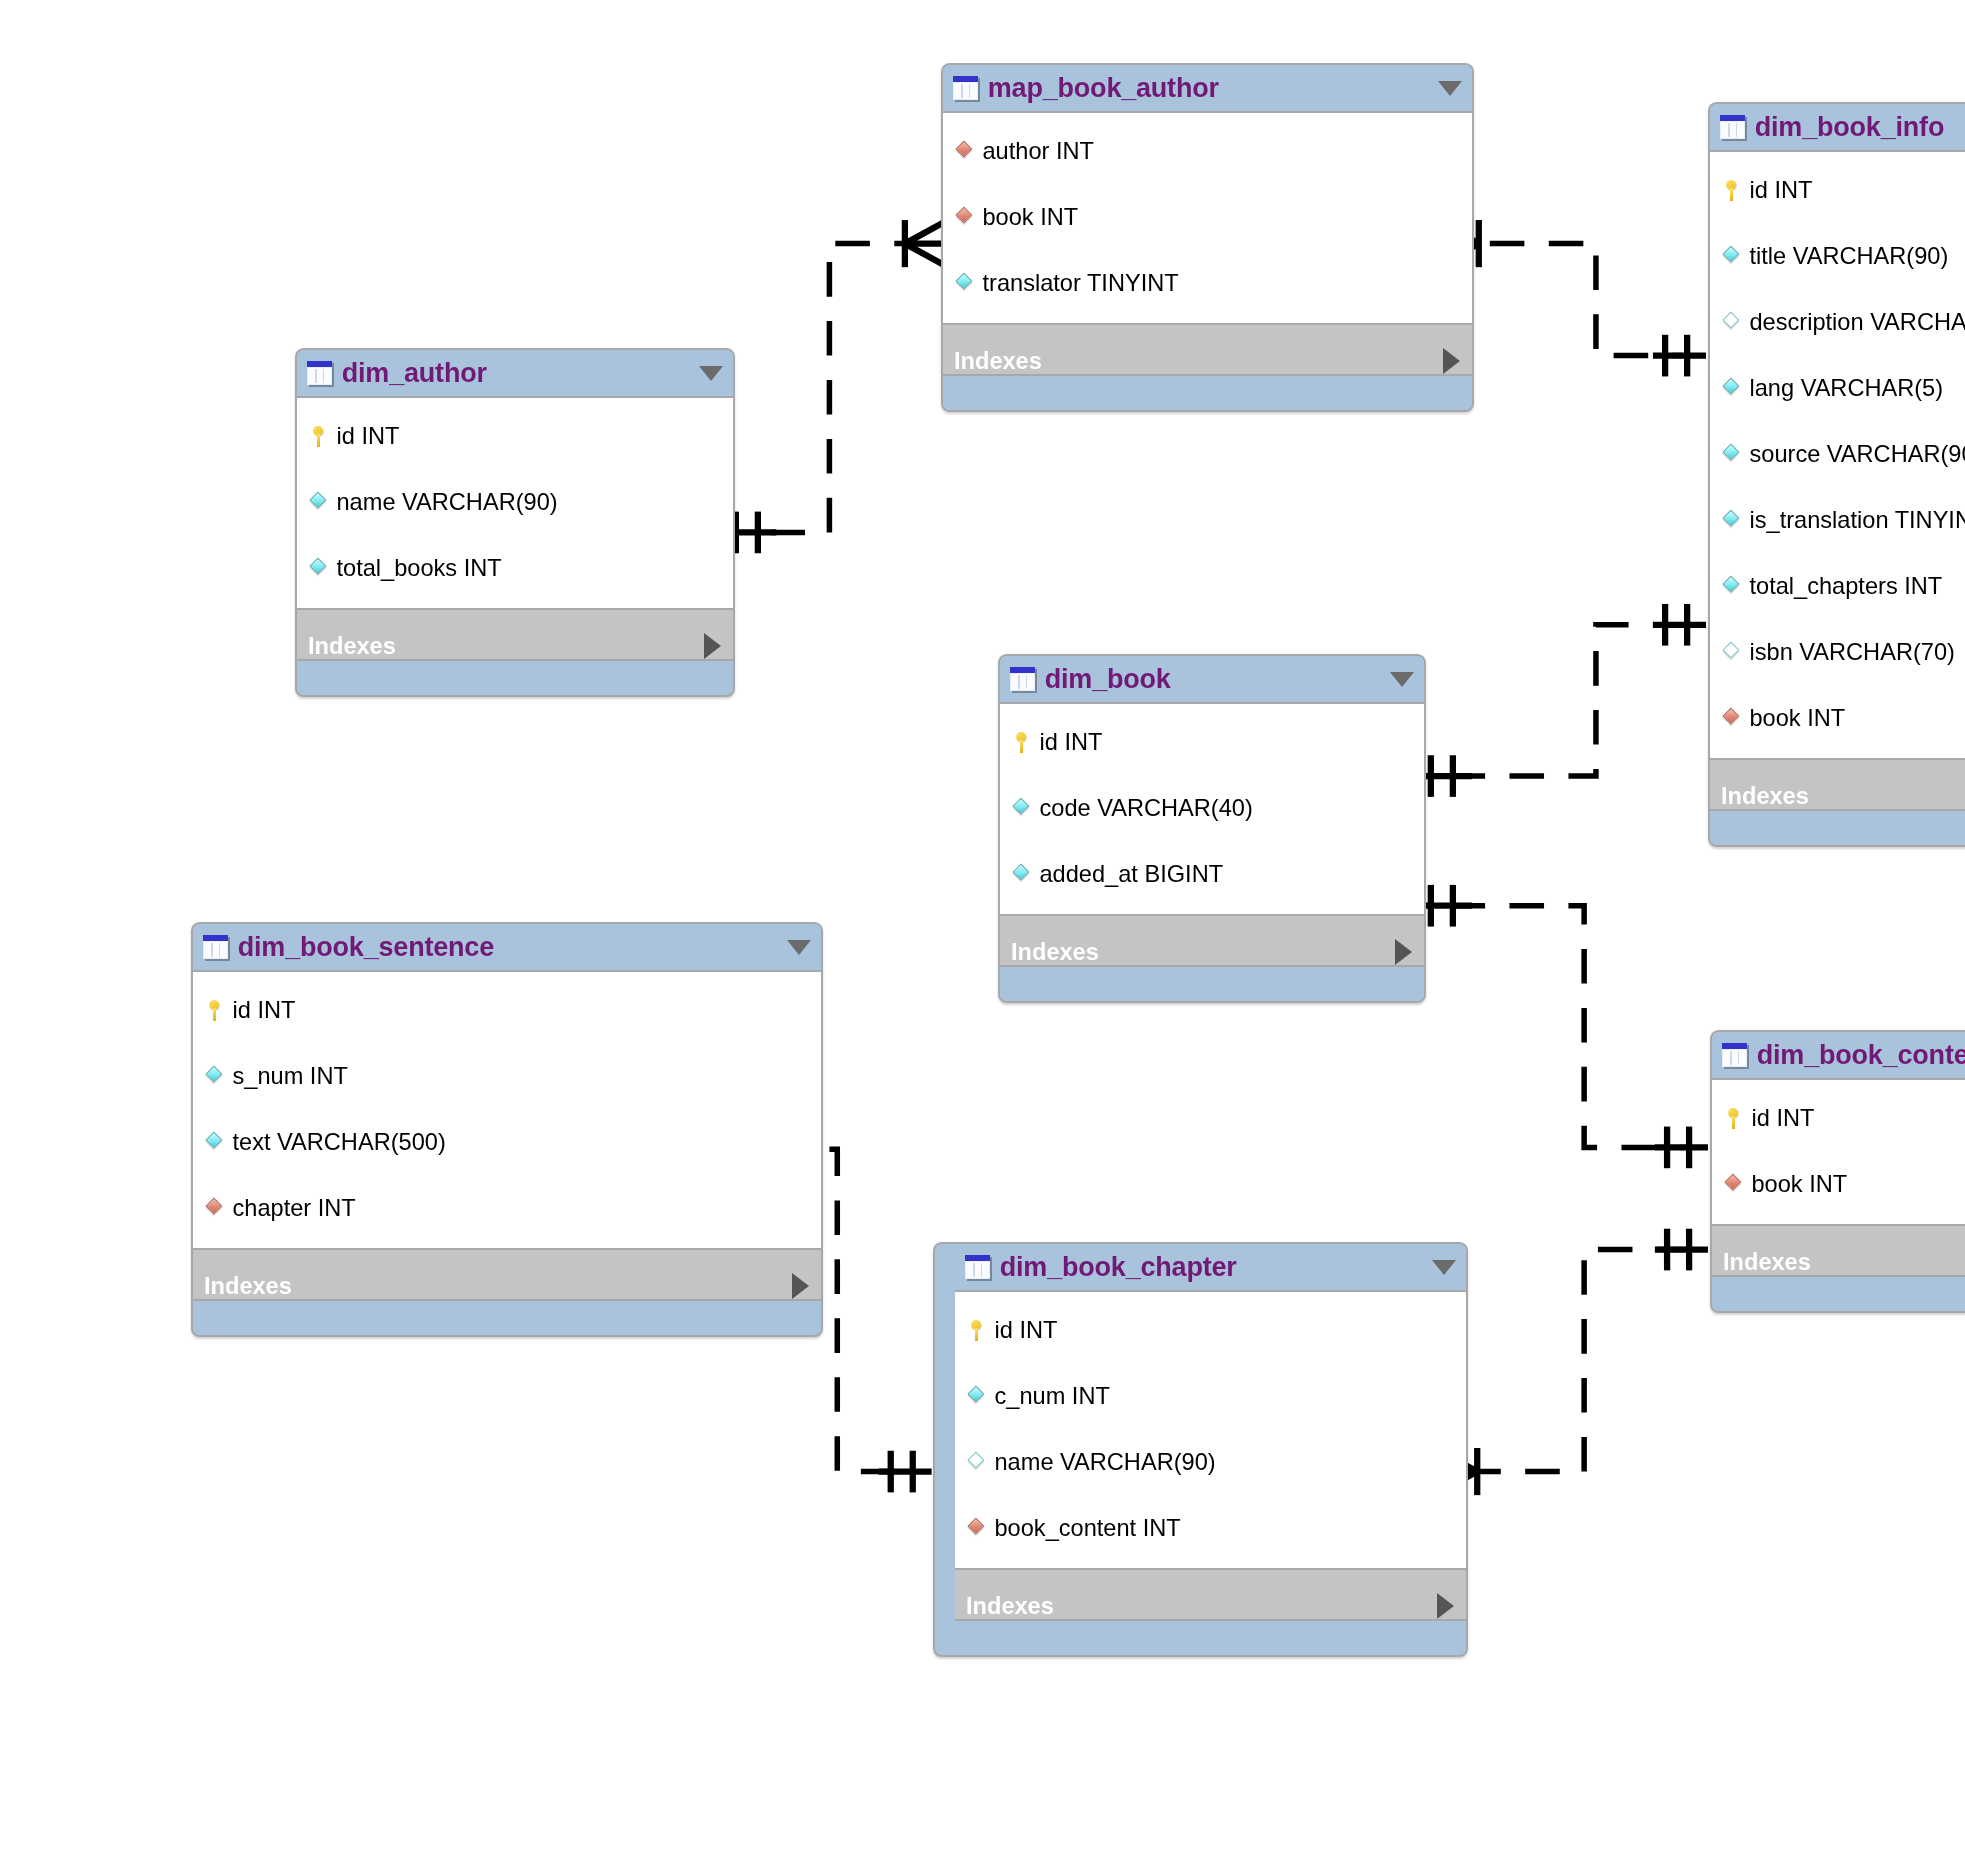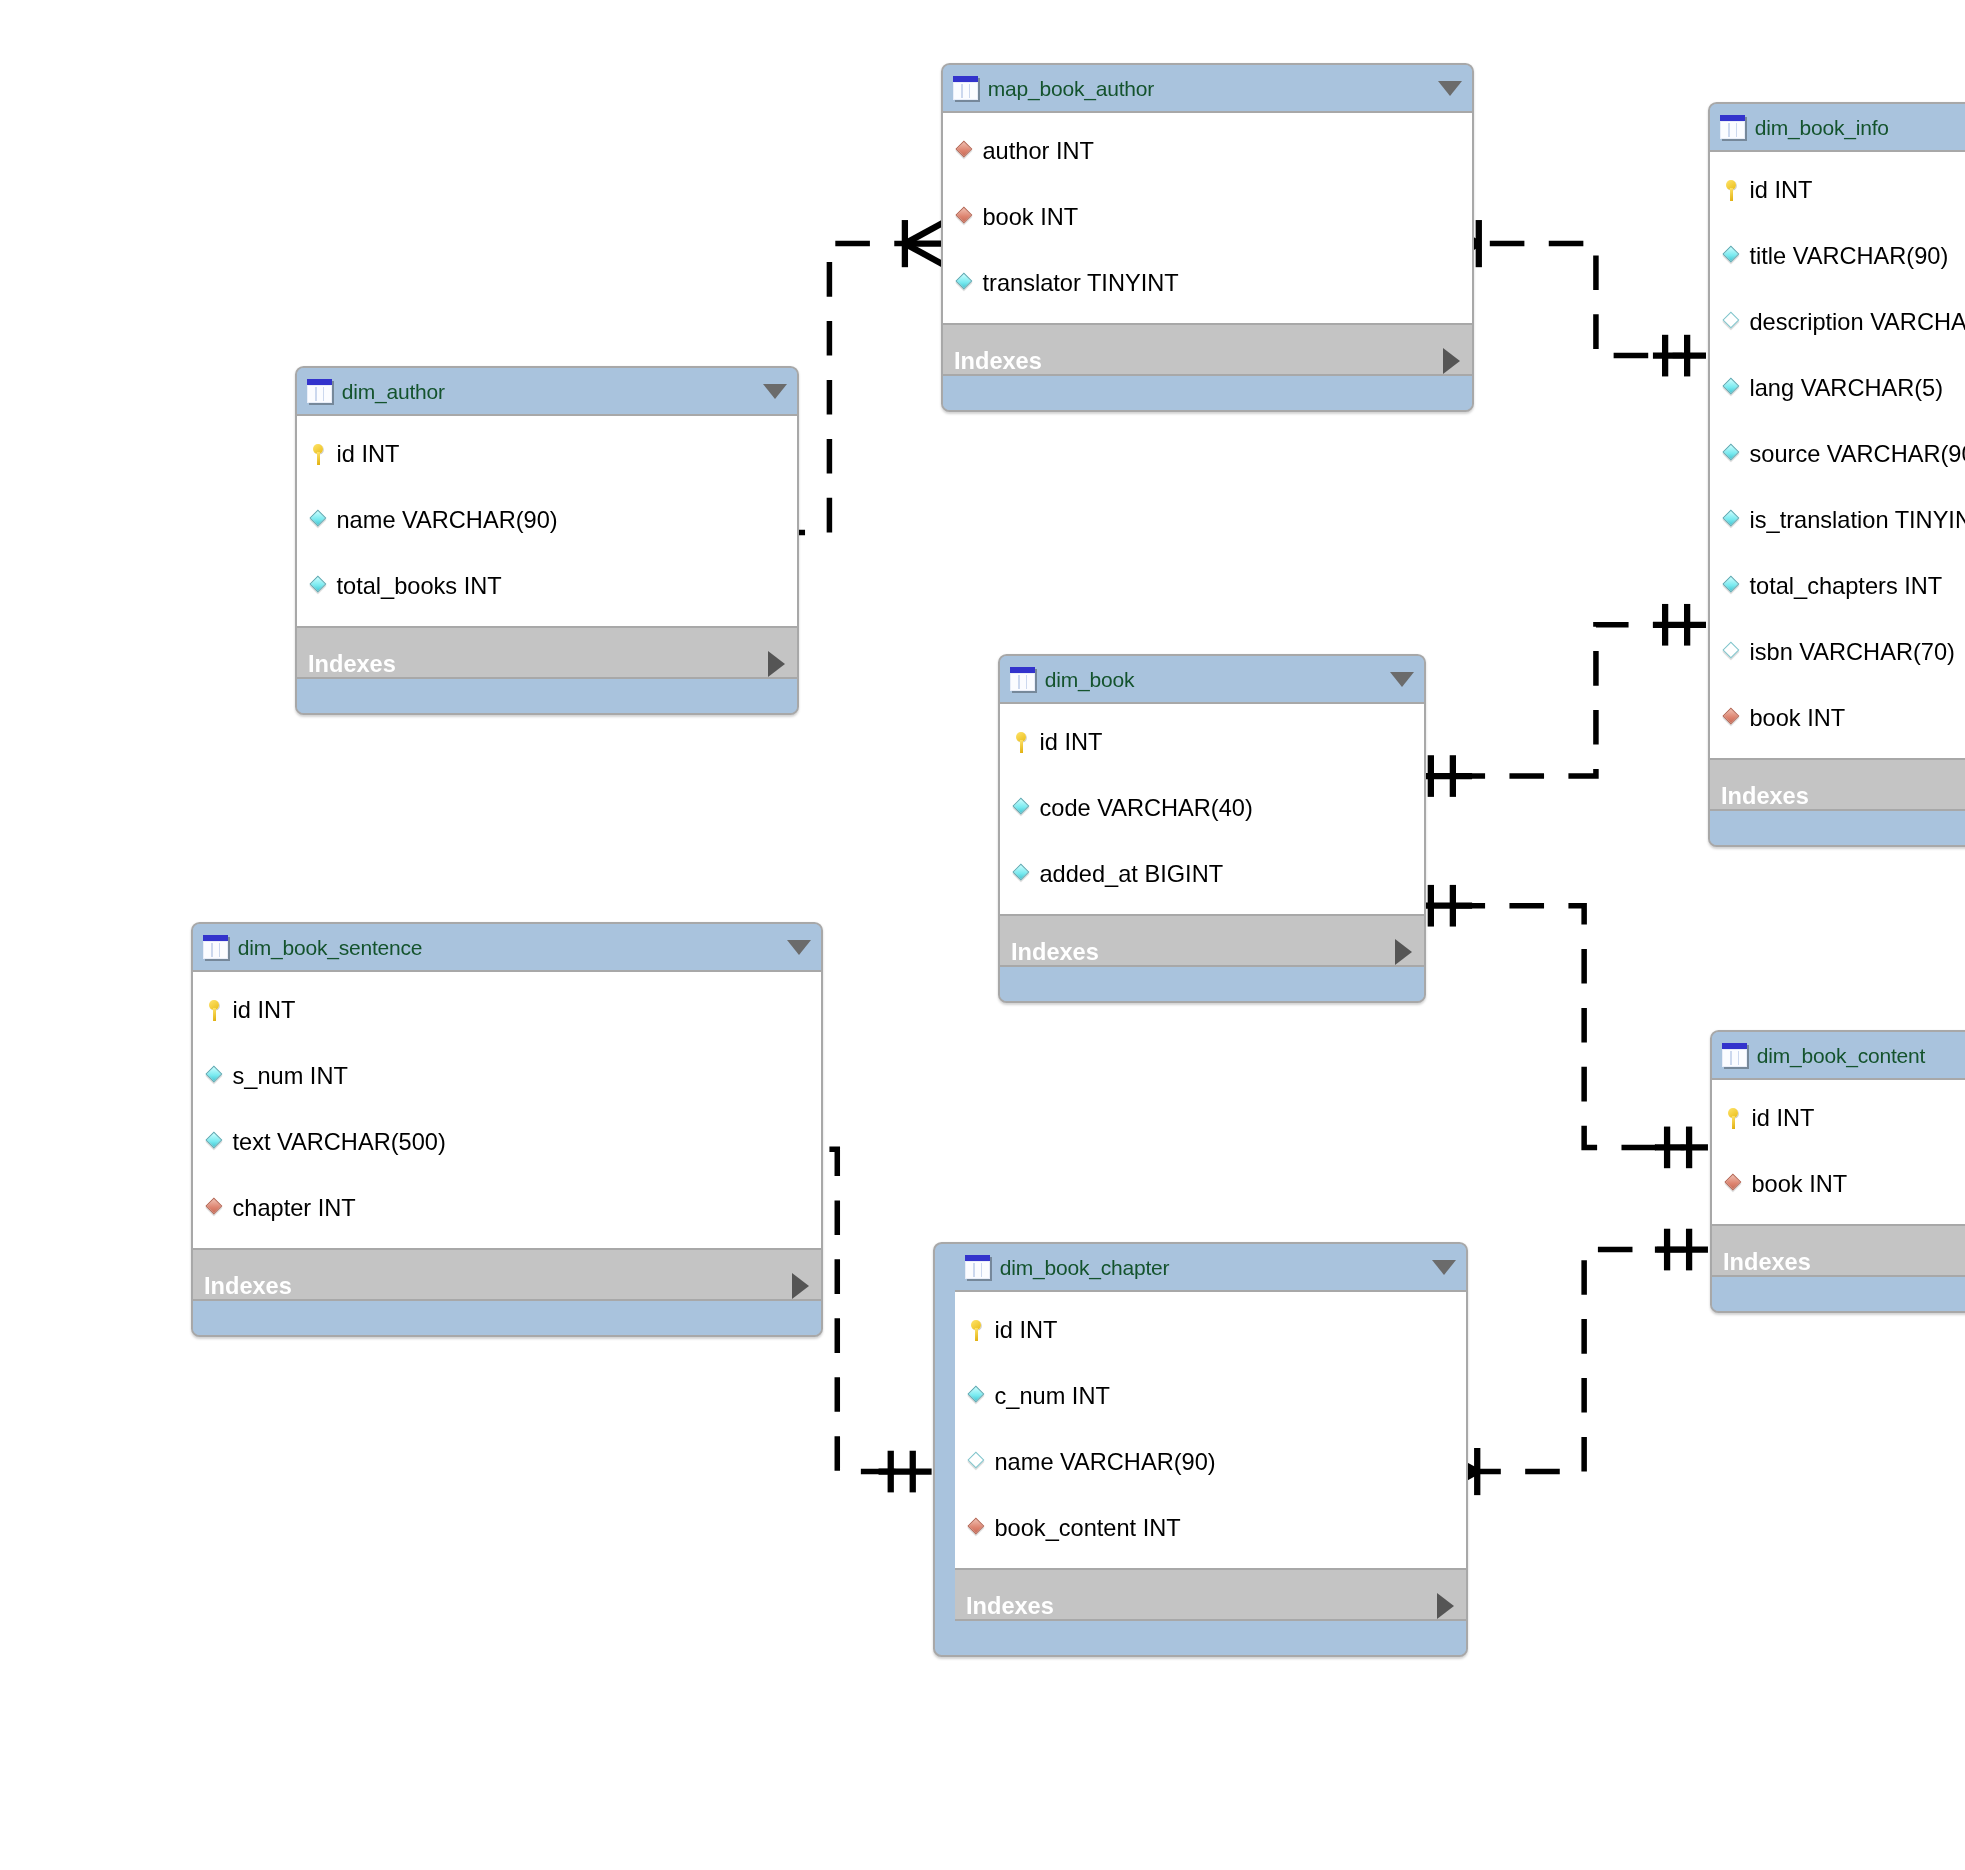--- a/index.html
+++ b/index.html
@@ -34,21 +34,21 @@
     width:24.4px;height:24.4px;flex:0 0 24.4px;
     position:relative;margin-right:10.2px;
     box-shadow:2px 2px 0 rgba(0,0,0,0.30);
   }
   .tbl-icon .bar{position:absolute;left:0;top:0;width:100%;height:6.7px;background:#3333cc;}
   .tbl-icon .body{position:absolute;left:0;top:6.7px;width:100%;height:17.7px;background:#fbfcff;
     box-sizing:border-box;border:1.2px solid #e8edf8;}
   .tbl-icon .c1,.tbl-icon .c2{position:absolute;top:8.6px;width:1.6px;height:13.8px;background:#ccd8ee;}
   .tbl-icon .c1{left:8.3px;} .tbl-icon .c2{left:15.7px;}
   .tbl-title{
-    font-weight:normal;font-size:21px;color:#14532d;white-space:nowrap;
+    font-weight:bold;font-size:27px;color:#701a75;white-space:nowrap;
     letter-spacing:-0.2px;line-height:1;
   }
   .tbl-caret{
     margin-left:auto;
     width:0;height:0;flex:0 0 auto;
     border-left:12.2px solid transparent;border-right:12.2px solid transparent;
     border-top:15.7px solid #6b6b6b;
   }
 
   .tbl-cols{
@@ -292,21 +292,21 @@
         <span class="col-txt">book INT</span>
       </div>
     </div>
     <div class="tbl-idx">
       <span class="tbl-idx-label">Indexes</span>
 
     </div>
     <div class="tbl-foot"></div>
   </div>
 
-  <div class="tbl" style="left:295px;top:348px;width:504px;margin-top:18px;">
+  <div class="tbl" style="left:295px;top:348px;width:440px;">
     <div class="tbl-head">
       <span class="tbl-icon">
         <span class="bar"></span>
           <span class="body"></span>
           <span class="c1"></span>
           <span class="c2"></span>
       </span>
       <span class="tbl-title">dim_author</span>
       <span class="tbl-caret"></span>
     </div>

